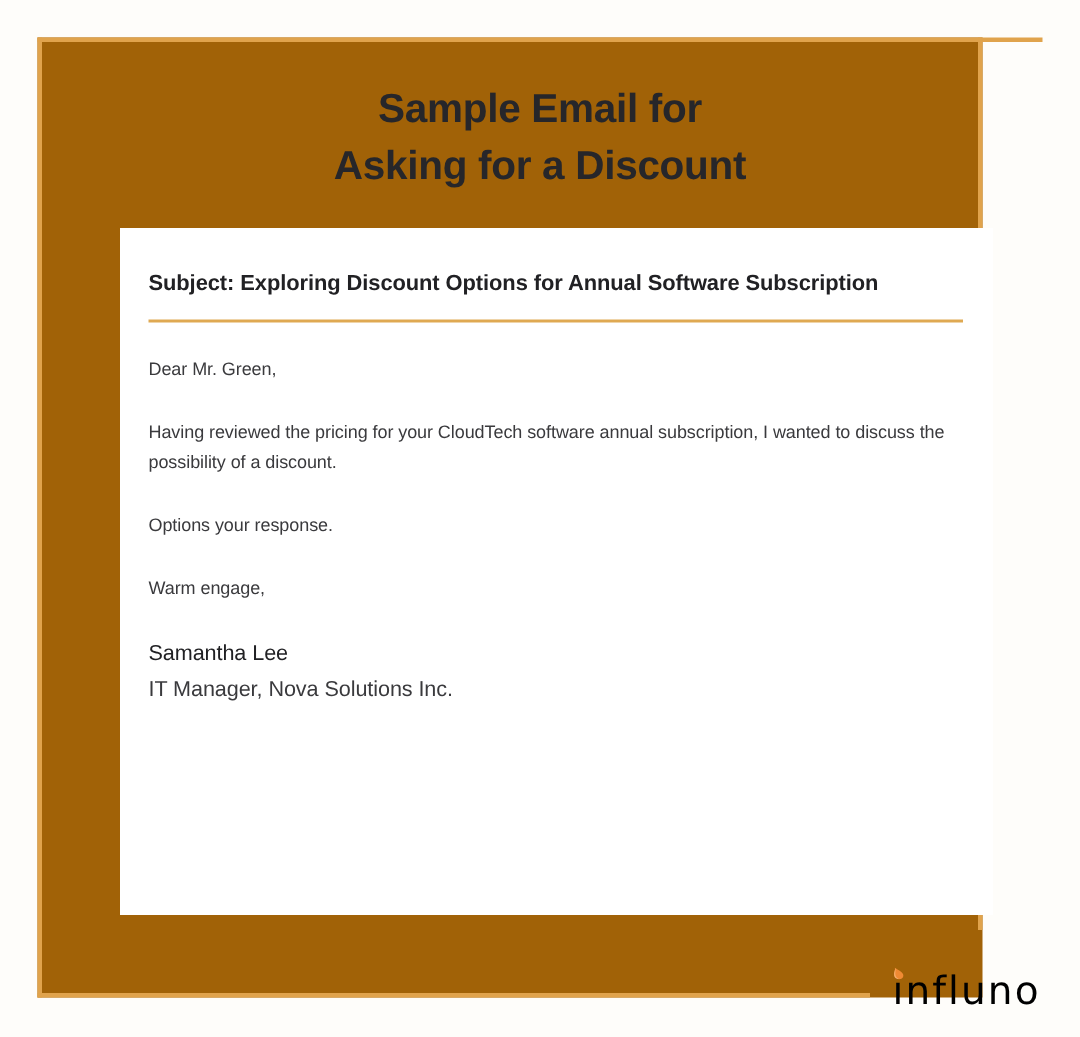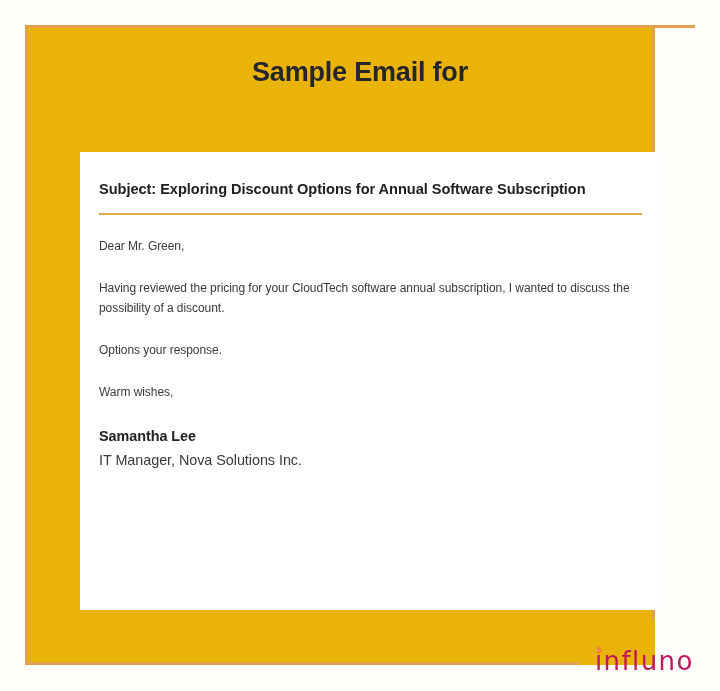--- a/index.html
+++ b/index.html
@@ -15,21 +15,21 @@
     position: relative;
   }
 
   
   #poster {
     position: absolute;
     left: 25px;
     top: 25px;
     width: 630px;
     height: 640px;
-    background: #eab308;
+    background: #a16207;
   }
   .frame-edge {
     position: absolute;
     background: #e0a34c;
   }
   #frame-top    { left: 0;   top: 0;    width: 670px; height: 3px; }
   #frame-left   { left: 0;   top: 0;    width: 3px;   height: 640px; }
   #frame-bottom { left: 0;   bottom: 0; width: 555px; height: 3px; }
   #frame-right  { right: 0;  top: 0;    width: 3px;   height: 595px; }
 
@@ -84,70 +84,71 @@
   .body-para.tight { margin-top: 22px; }
 
   #signature-block {
     margin-top: 23px;
     font-size: 14.4px;
     color: #3a3a3d;
     line-height: 1.62;
     letter-spacing: -0.05px;
   }
   #signature-name {
-    font-weight: bold;
+    font-weight: normal;
     color: #212124;
   }
 
   
   #logo {
     position: absolute;
     left: 592px;
     top: 640px;
     display: flex;
     align-items: flex-end;
     height: 34px;
   }
   #logo-mark {
     position: relative;
     width: 14px;
     height: 30px;
   }
   #logo-text {
     font-family: "DejaVu Sans", sans-serif;
     font-size: 26px;
-    color: #be185d;
+    color: #000000;
     letter-spacing: 1.4px;
     line-height: 1;
     margin-left: -11px;
   }
 </style>
 </head>
 <body>
 
 <div id="poster">
 
   <div class="frame-edge" id="frame-top"></div>
   <div class="frame-edge" id="frame-left"></div>
   <div class="frame-edge" id="frame-bottom"></div>
   <div class="frame-edge" id="frame-right"></div>
 
   <div id="title-block">
     <div>Sample Email for</div>
+    <div>Asking for a Discount</div>
   </div>
 
   <div id="email-card">
 
     <div id="subject-line">Subject: Exploring Discount Options for Annual Software Subscription</div>
     <div id="subject-divider"></div>
 
     <div class="body-para">Dear Mr. Green,</div>
     <div class="body-para tight">Having reviewed the pricing for your CloudTech software annual subscription, I wanted to discuss the possibility of a discount.</div>
     <div class="body-para tight">Options your response.</div>
-    <div class="body-para tight">Warm wishes,</div>
+    <div class="body-para tight">Warm engage,</div>
 
     <div id="signature-block">
       <div id="signature-name">Samantha Lee</div>
       <div>IT Manager, Nova Solutions Inc.</div>
     </div>
 
   </div>
 </div>
 
 <div id="logo">

